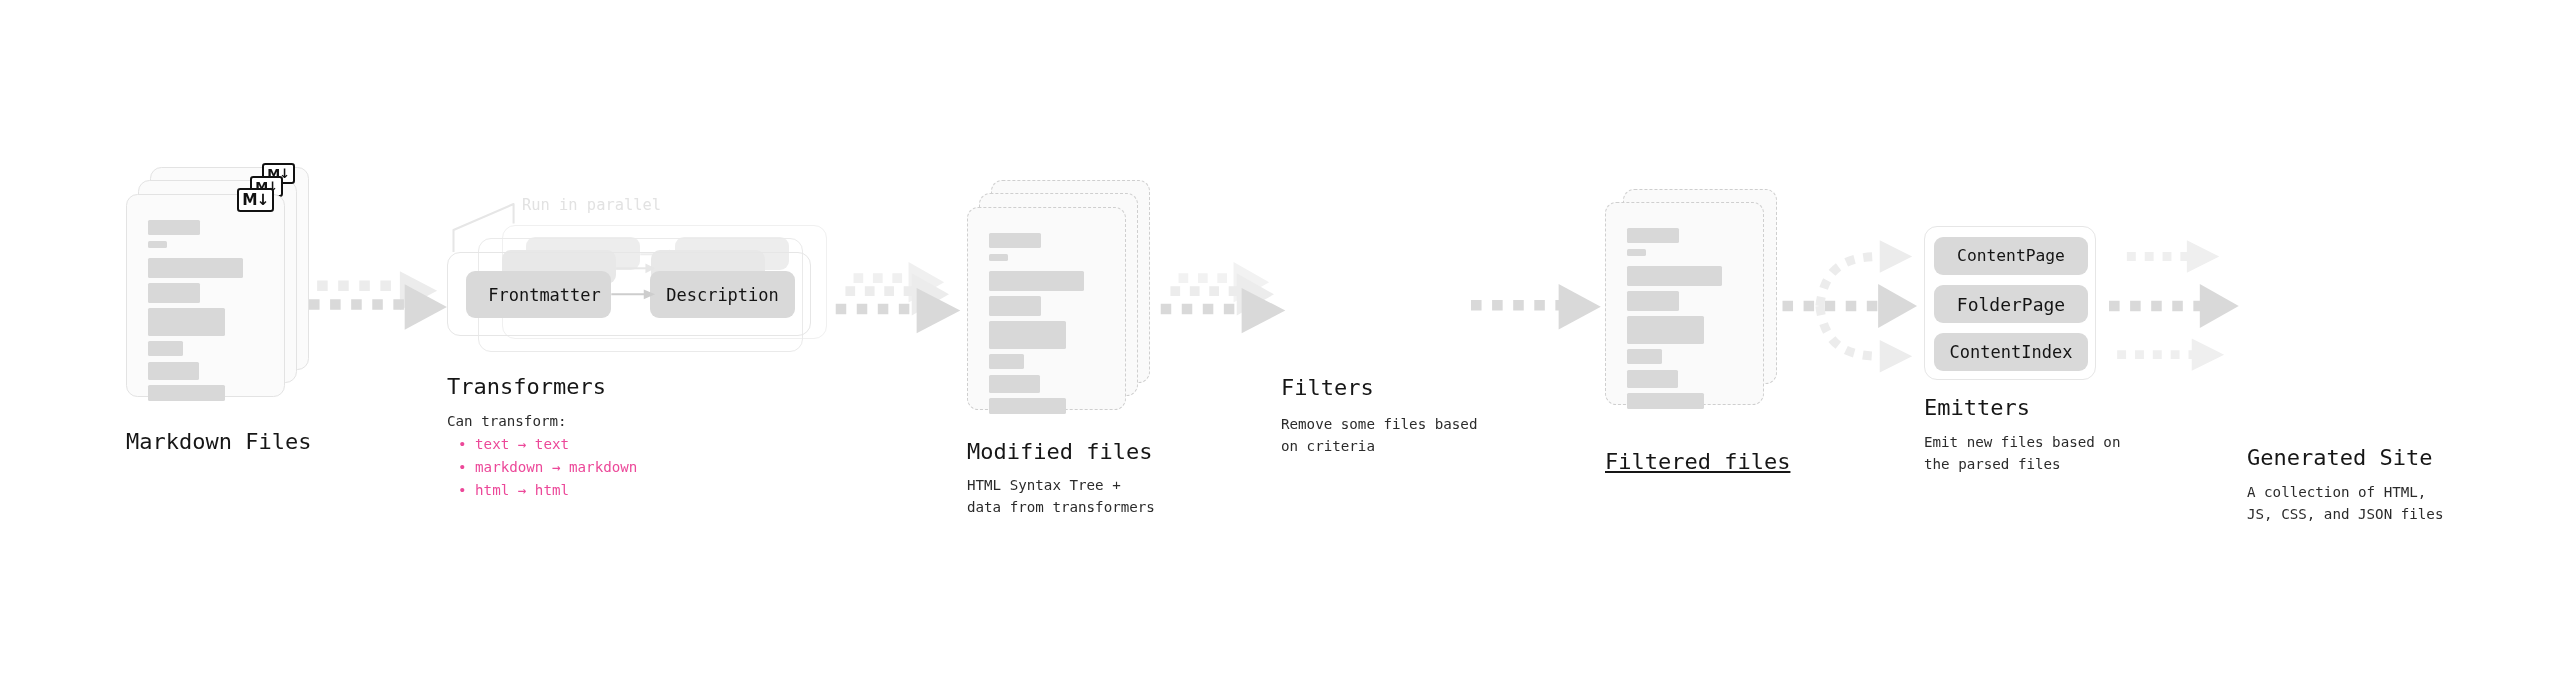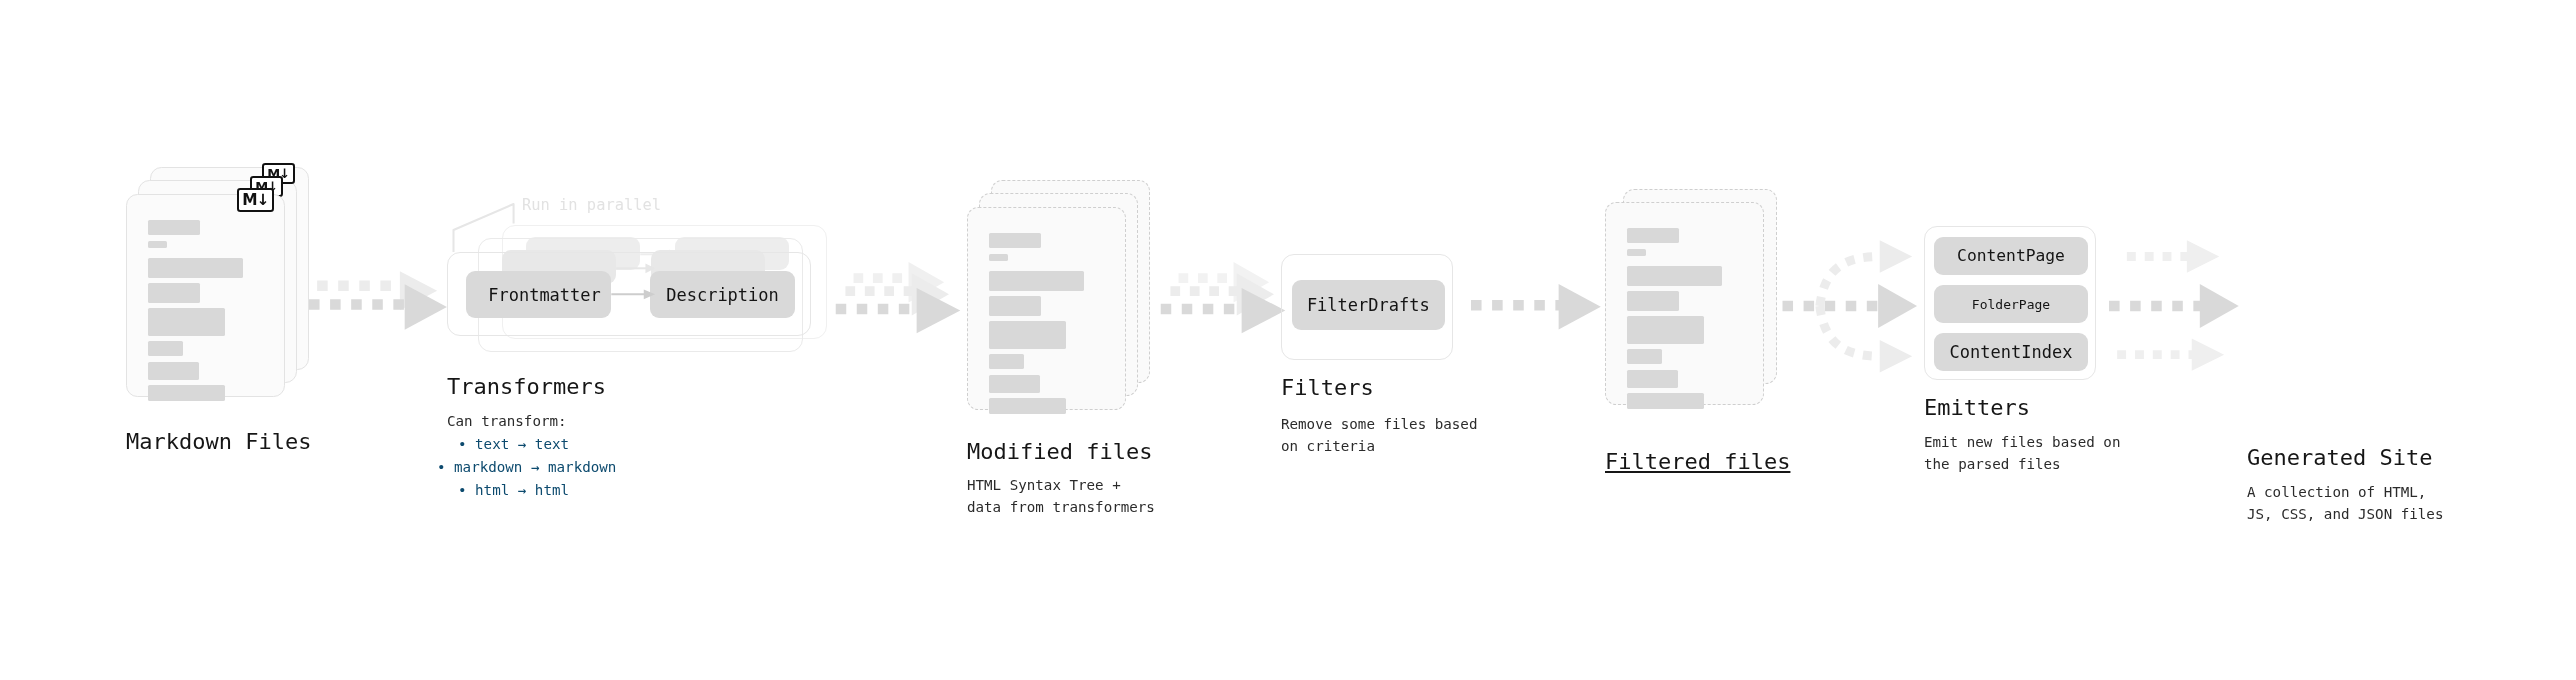--- a/index.html
+++ b/index.html
@@ -32,21 +32,21 @@
   
   .groupbox{position:absolute;box-sizing:border-box;border:1.6px solid #e6e6e6;border-radius:13px;background:transparent;}
   .chip{position:absolute;box-sizing:border-box;background:#d9d9d9;border-radius:9px;
         display:flex;align-items:center;justify-content:center;font-size:17px;color:#141414;white-space:nowrap;}
   .chip.ghost{background:#e8e8e8;}
   .chip.ghost2{background:#ededed;}
 
   .parallel-label{position:absolute;font-size:15.4px;color:#e2e2e2;white-space:nowrap;}
 
   
-  .bul{position:absolute;font-size:14.2px;color:#0c4a6e;line-height:1.62;white-space:nowrap;}
+  .bul{position:absolute;font-size:14.2px;color:#ec4899;line-height:1.62;white-space:nowrap;}
 </style>
 </head>
 <body>
 
 <div id="stage">
 
   <div class="docstack" style="left:126px;top:167px;width:187px;height:252px;">
 
     <div class="page" style="left:24.4px;top:0px;width:159px;height:203px;"></div>
     <div class="page" style="left:12.2px;top:13px;width:159px;height:203px;"></div>
@@ -111,21 +111,21 @@
       <svg class="abs" style="left:163px;top:34px;" width="46" height="14.6" viewBox="0 0 56 18">
         <line x1="0" y1="9" x2="42" y2="9" stroke="#cdcdcd" stroke-width="2.5"></line>
         <polygon points="40,3 54,9 40,15" fill="#cdcdcd"></polygon>
       </svg>
     </div>
   </div>
 
   <div class="title" style="left:447px;top:374px;text-align:center;">Transformers</div>
   <div class="sub" style="left:447px;top:410px;">Can transform:</div>
   <div class="bul" style="left:458px;top:433px;">• text → text</div>
-  <div class="bul" style="left:437px;top:456px;">• markdown → markdown</div>
+  <div class="bul" style="left:458px;top:456px;">• markdown → markdown</div>
   <div class="bul" style="left:458px;top:479px;">• html → html</div>
 
   <svg class="abs" style="left:821px;top:262px;" width="150" height="89" viewBox="0 0 185 110">
     <g stroke="#f0f0f0" stroke-width="12" stroke-dasharray="12 12" fill="none">
       <line x1="40" y1="20" x2="122" y2="20"></line>
     </g>
     <polygon points="108,0 152,25 108,50" fill="#f0f0f0"></polygon>
     <g stroke="#ececec" stroke-width="12" stroke-dasharray="12 12" fill="none">
       <line x1="30" y1="36" x2="125" y2="36"></line>
     </g>
@@ -163,23 +163,20 @@
     <g stroke="#ececec" stroke-width="12" stroke-dasharray="12 12" fill="none">
       <line x1="30" y1="36" x2="125" y2="36"></line>
     </g>
     <polygon points="112,14 158,40 112,66" fill="#ececec"></polygon>
     <g stroke="#d9d9d9" stroke-width="13" stroke-dasharray="13 13" fill="none">
       <line x1="18" y1="58" x2="130" y2="58"></line>
     </g>
     <polygon points="118,32 172,60 118,88" fill="#d9d9d9"></polygon>
   </svg>
 
-  <div class="groupbox" style="left:1281px;top:254px;width:172px;height:106px;">
-    <div class="chip" style="left:9.8px;top:25px;width:153px;height:50px;">FilterDrafts</div>
-  </div>
 
   <div class="title" style="left:1281px;top:375px;">Filters</div>
   <div class="sub" style="left:1281px;top:413px;">Remove some files based
 on criteria</div>
 
   <svg class="abs" style="left:1471px;top:284px;" width="142" height="57" viewBox="0 0 175 70">
     <g stroke="#d9d9d9" stroke-width="13" stroke-dasharray="13 13" fill="none">
       <line x1="0" y1="26" x2="118" y2="26"></line>
     </g>
     <polygon points="108,0 160,28 108,56" fill="#d9d9d9"></polygon>
@@ -210,21 +207,21 @@
 
       <path d="M54,95 C60,145 88,157 130,157" stroke="#ececec" stroke-width="11" stroke-dasharray="11 11"></path>
     </g>
     <polygon points="128,14 168,34 128,54" fill="#ececec"></polygon>
     <polygon points="126,68 174,95 126,122" fill="#d9d9d9"></polygon>
     <polygon points="128,137 168,157 128,177" fill="#ececec"></polygon>
   </svg>
 
   <div class="groupbox" style="left:1924px;top:226px;width:172px;height:154px;">
     <div class="chip" style="left:9px;top:9.8px;width:154px;height:38px;font-size:16.3px;">ContentPage</div>
-    <div class="chip" style="left:9px;top:58px;width:154px;height:38px;font-size:13px;">FolderPage</div>
+    <div class="chip" style="left:9px;top:58px;width:154px;height:38px;font-size:18px;">FolderPage</div>
     <div class="chip" style="left:9px;top:106px;width:154px;height:38px;font-size:17px;">ContentIndex</div>
   </div>
 
   <div class="title" style="left:1924px;top:395px;">Emitters</div>
   <div class="sub" style="left:1924px;top:431px;">Emit new files based on
 the parsed files</div>
 
   <svg class="abs" style="left:2109px;top:229px;" width="146" height="154" viewBox="0 0 180 190">
     <g fill="none">
       <line x1="22" y1="34" x2="98" y2="34" stroke="#efefef" stroke-width="11" stroke-dasharray="11 11"></line>

